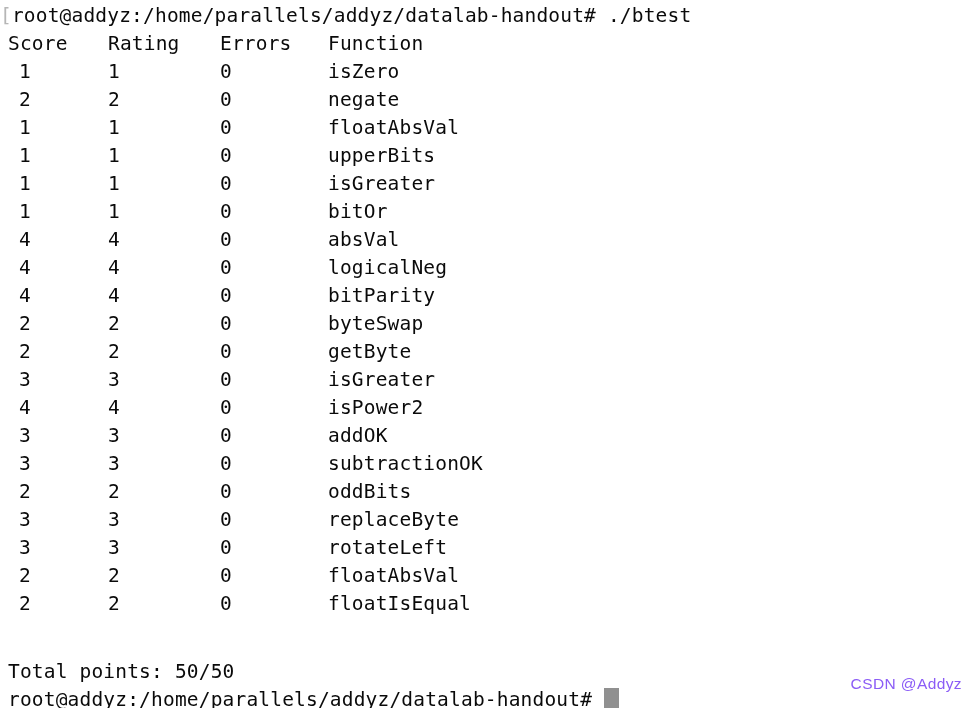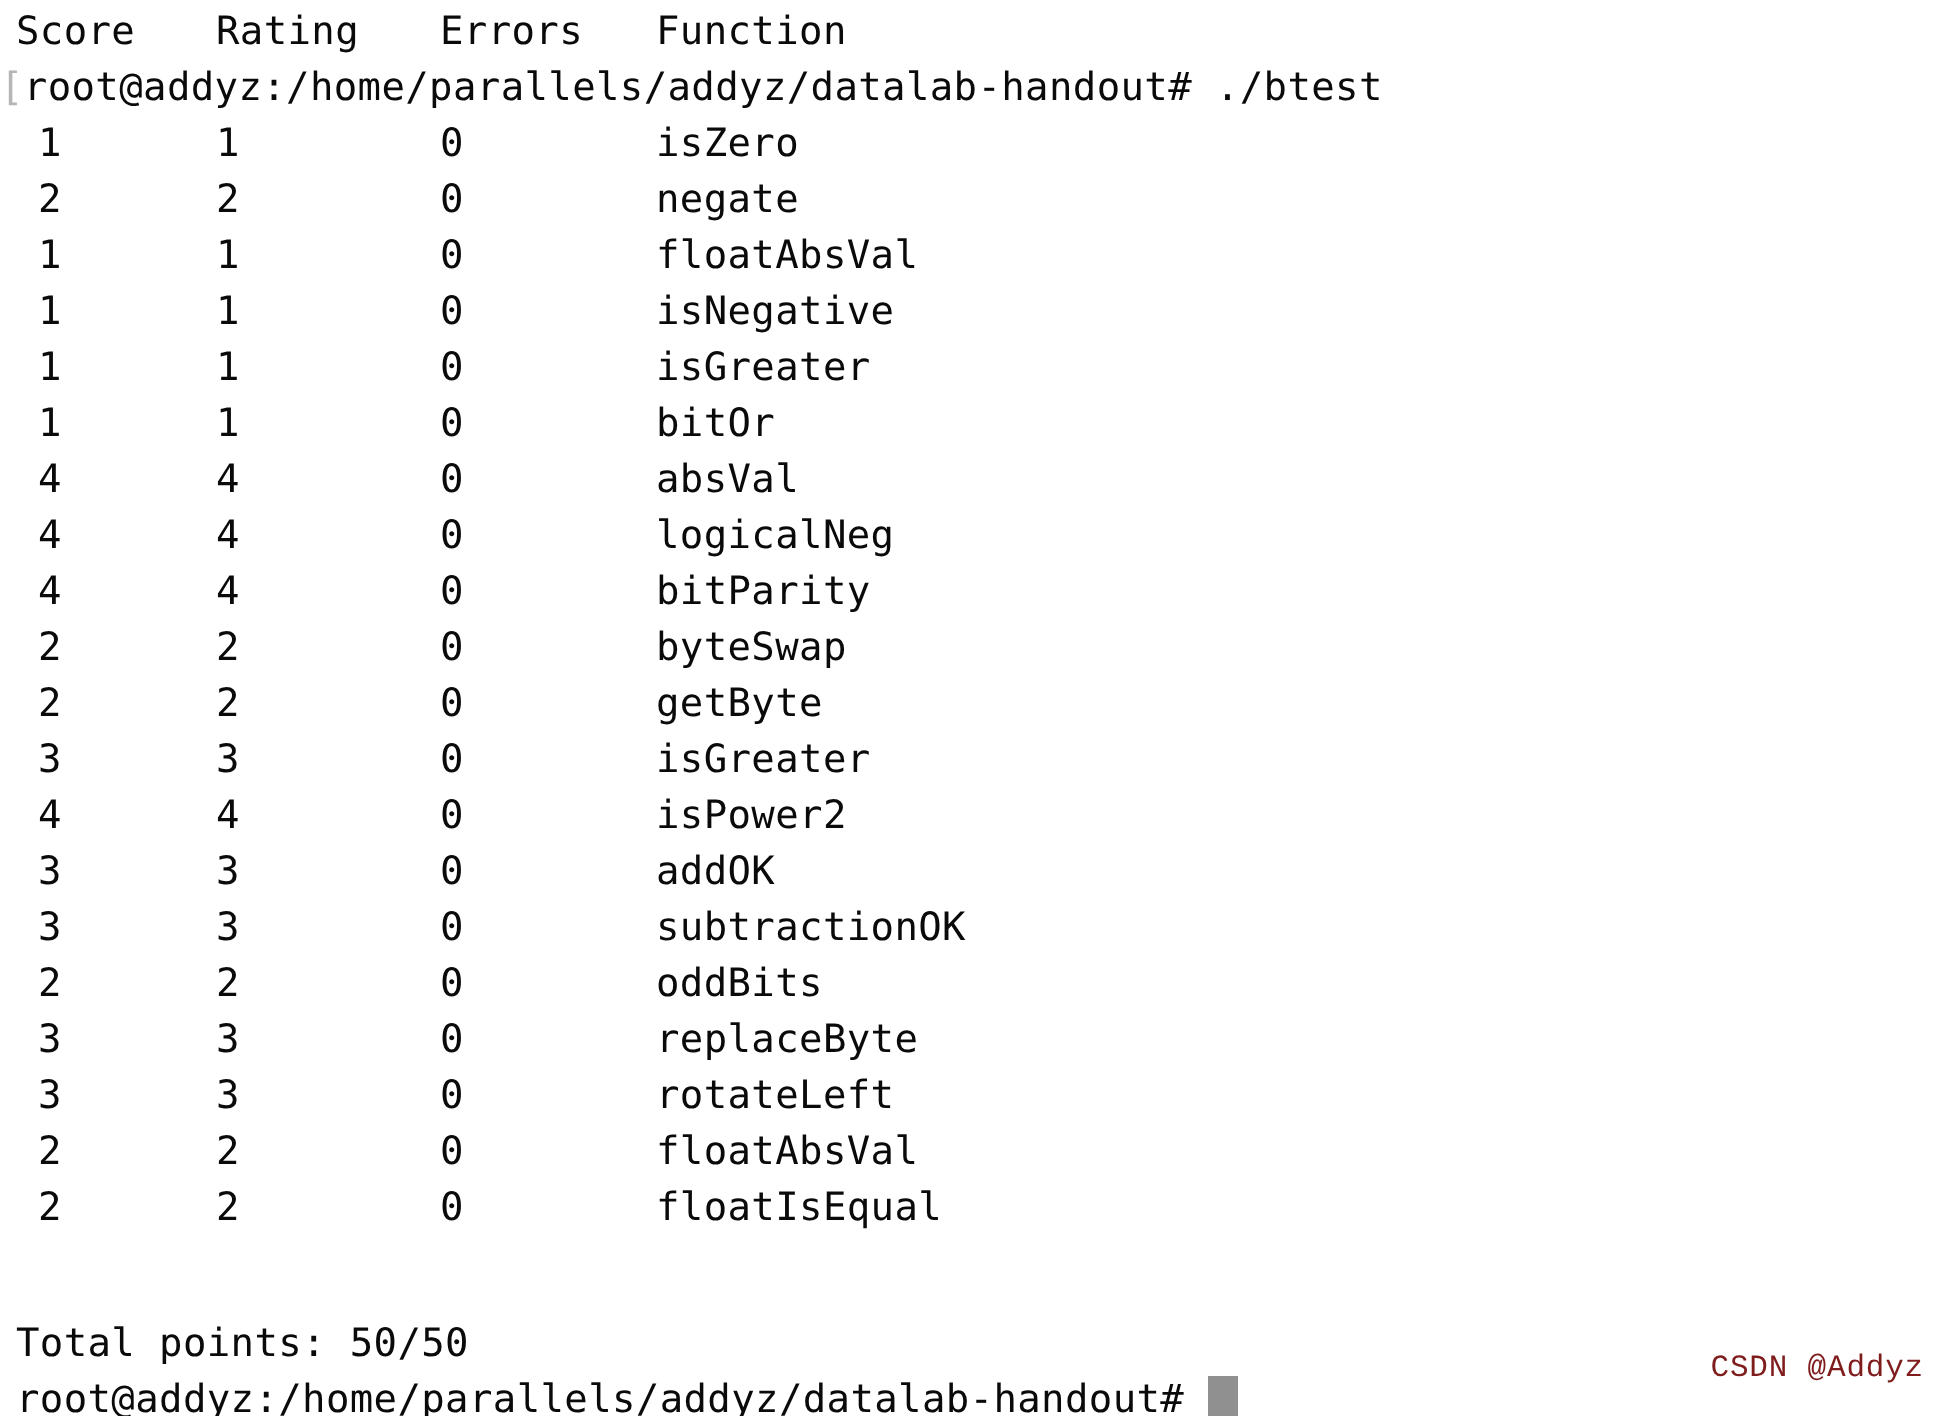--- a/index.html
+++ b/index.html
@@ -75,43 +75,43 @@
     height: 22px;
     background: #909090;
     vertical-align: -4px;
     margin-left: 12px;
   }
 
   .watermark {
     position: absolute;
     right: 14px;
     bottom: 10px;
-    font-family: Liberation Mono, monospace;
+    font-family: Liberation Sans, sans-serif;
     font-size: 15.5px;
-    color: #7f1d1d;
+    color: #8b5cf6;
     letter-spacing: 0.4px;
     white-space: pre;
   }
 </style>
 </head>
 <body>
 
 <div id="screen">
 
   <div class="term">
 
+    <div class="line line-cmd"><span class="bracket-artifact">[</span><span>root@addyz:/home/parallels/addyz/datalab-handout#</span><span> ./btest</span></div>
+
     <div class="line row hdr"><span class="col-score">Score</span><span class="col-rating">Rating</span><span class="col-errors">Errors</span><span class="col-func">Function</span></div>
-
-    <div class="line line-cmd"><span class="bracket-artifact">[</span><span>root@addyz:/home/parallels/addyz/datalab-handout#</span><span> ./btest</span></div>
 
     <div id="rows">
         <div class="line row"><span class="col-score">1</span><span class="col-rating">1</span><span class="col-errors">0</span><span class="col-func">isZero</span></div>
         <div class="line row"><span class="col-score">2</span><span class="col-rating">2</span><span class="col-errors">0</span><span class="col-func">negate</span></div>
         <div class="line row"><span class="col-score">1</span><span class="col-rating">1</span><span class="col-errors">0</span><span class="col-func">floatAbsVal</span></div>
-        <div class="line row"><span class="col-score">1</span><span class="col-rating">1</span><span class="col-errors">0</span><span class="col-func">isNegative</span></div>
+        <div class="line row"><span class="col-score">1</span><span class="col-rating">1</span><span class="col-errors">0</span><span class="col-func">upperBits</span></div>
         <div class="line row"><span class="col-score">1</span><span class="col-rating">1</span><span class="col-errors">0</span><span class="col-func">isGreater</span></div>
         <div class="line row"><span class="col-score">1</span><span class="col-rating">1</span><span class="col-errors">0</span><span class="col-func">bitOr</span></div>
         <div class="line row"><span class="col-score">4</span><span class="col-rating">4</span><span class="col-errors">0</span><span class="col-func">absVal</span></div>
         <div class="line row"><span class="col-score">4</span><span class="col-rating">4</span><span class="col-errors">0</span><span class="col-func">logicalNeg</span></div>
         <div class="line row"><span class="col-score">4</span><span class="col-rating">4</span><span class="col-errors">0</span><span class="col-func">bitParity</span></div>
         <div class="line row"><span class="col-score">2</span><span class="col-rating">2</span><span class="col-errors">0</span><span class="col-func">byteSwap</span></div>
         <div class="line row"><span class="col-score">2</span><span class="col-rating">2</span><span class="col-errors">0</span><span class="col-func">getByte</span></div>
         <div class="line row"><span class="col-score">3</span><span class="col-rating">3</span><span class="col-errors">0</span><span class="col-func">isGreater</span></div>
         <div class="line row"><span class="col-score">4</span><span class="col-rating">4</span><span class="col-errors">0</span><span class="col-func">isPower2</span></div>
         <div class="line row"><span class="col-score">3</span><span class="col-rating">3</span><span class="col-errors">0</span><span class="col-func">addOK</span></div>

